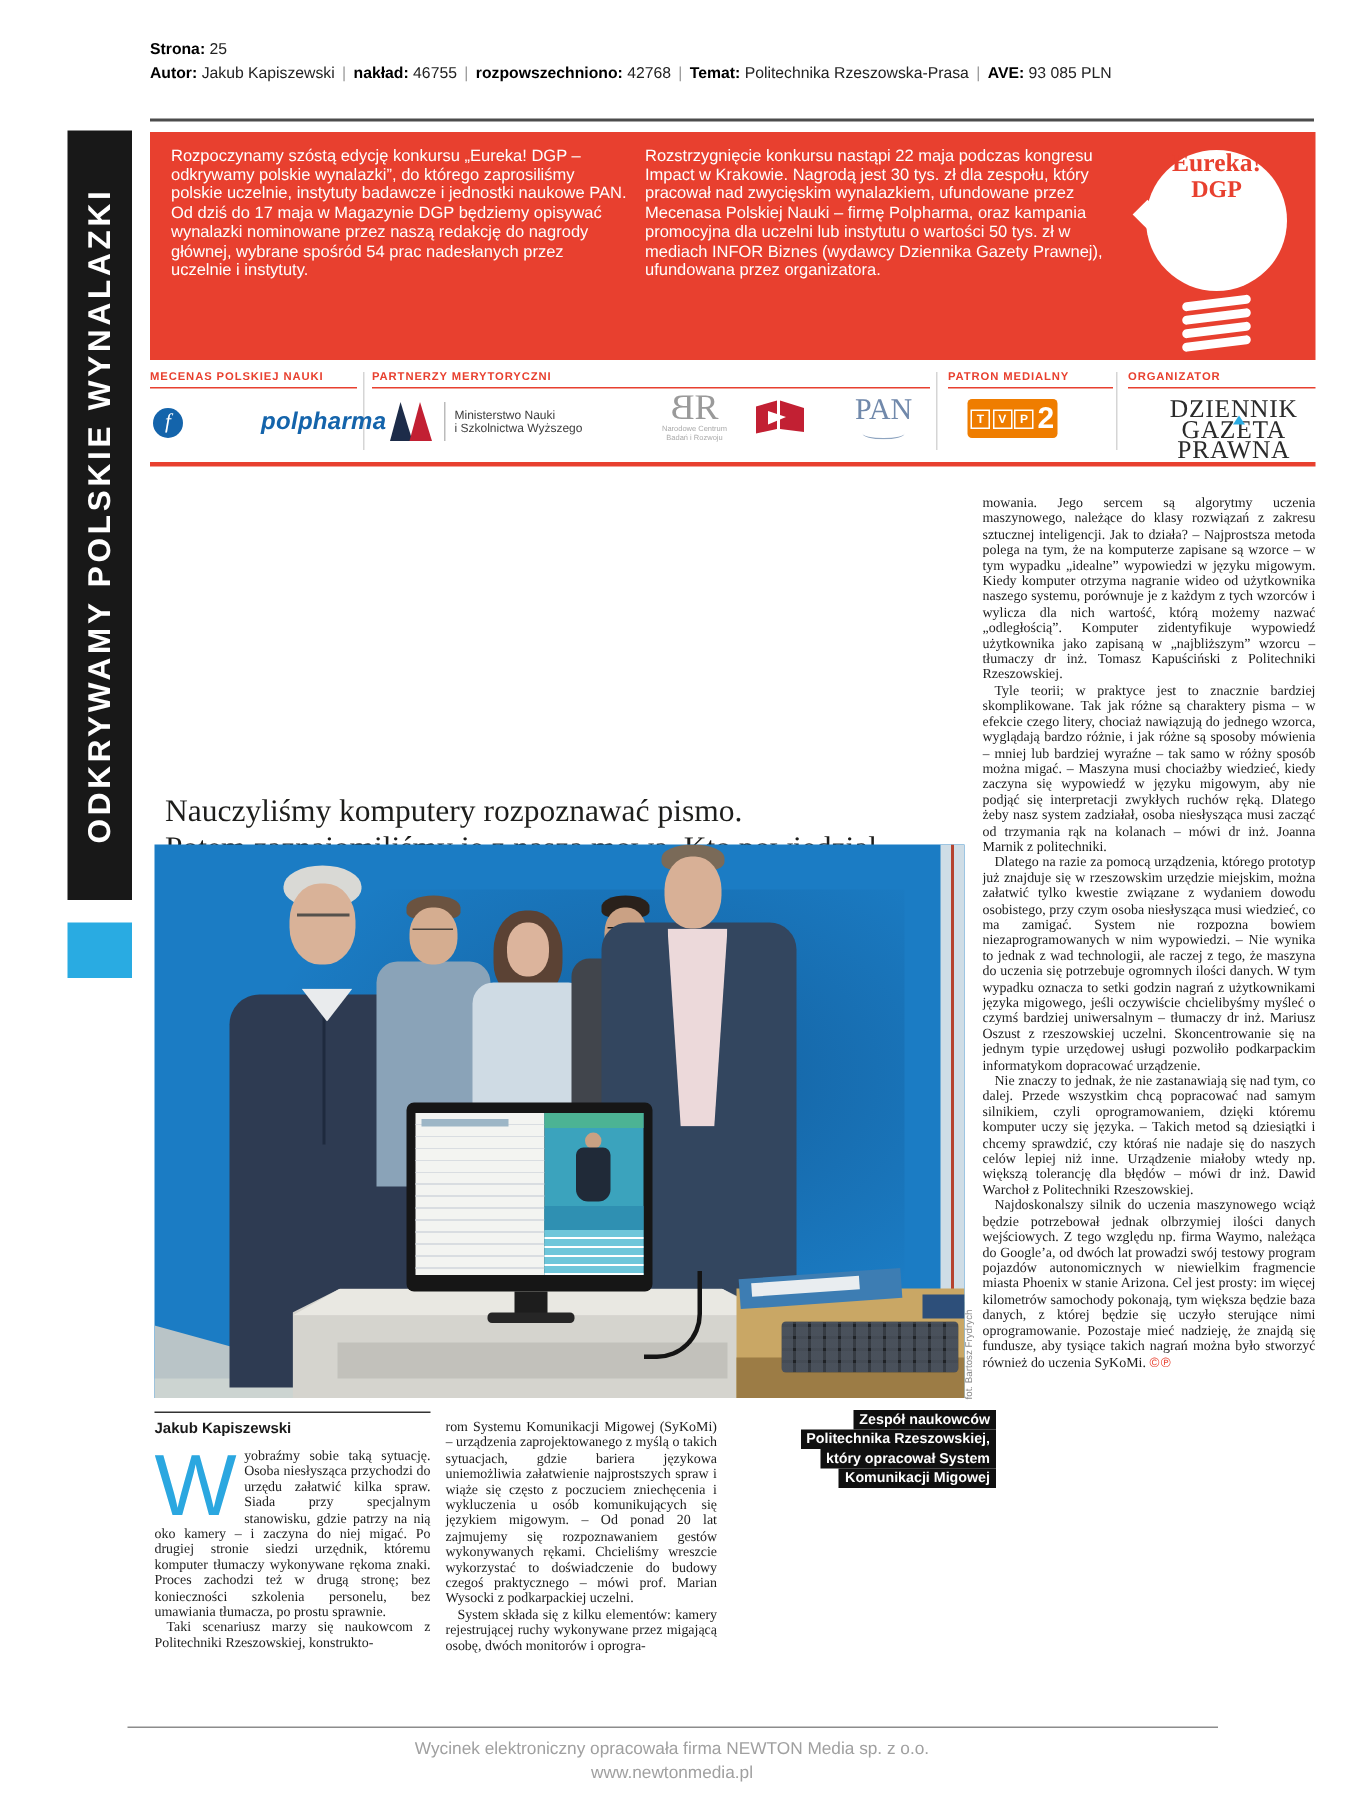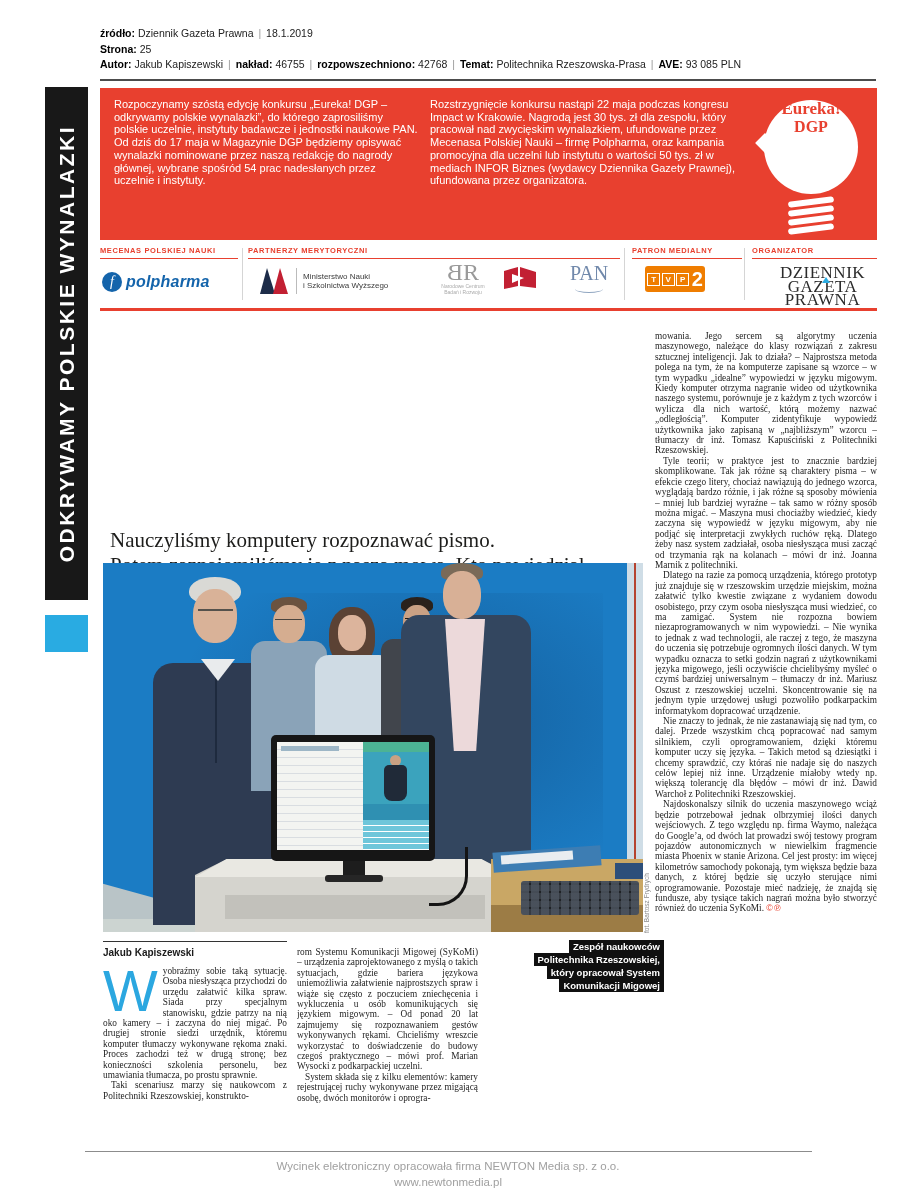--- a/index.html
+++ b/index.html
@@ -42,21 +42,21 @@
   .lab2{left:148px;width:372px;}
   .lab3{left:532px;width:110px;}
   .lab4{left:652px;width:125px;}
   .sp-div{position:absolute;top:2px;width:1px;height:52px;background:#d5d5d5;}
   .div1{left:142px;} .div2{left:524px;} .div3{left:644px;}
 
   .polpharma{position:absolute;left:2px;top:26px;display:flex;align-items:center;gap:4px;}
   .pp-icon{width:20px;height:20px;border-radius:50%;background:#1464ab;color:#fff;
            font-style:italic;font-size:14px;display:flex;align-items:center;justify-content:center;
            font-family:"Liberation Serif",serif;}
-  .pp-text{color:#1464ab;font-weight:bold;font-style:italic;font-size:16px;letter-spacing:.2px;}
+  .pp-text{color:#1464ab;font-weight:bold;font-style:italic;font-size:16px;letter-spacing:.2px;margin-left:48px;}
 
   .mnisw{position:absolute;left:160px;top:22px;display:flex;align-items:center;gap:6px;}
   .mnisw-divider{width:1px;height:26px;background:#bbb;}
   .mnisw-text{font-size:8px;line-height:9.5px;color:#3c3c3c;}
 
   .ncbr{position:absolute;left:328px;top:14px;width:70px;text-align:center;color:#9a9a9a;
         font-family:"Liberation Serif",serif;}
   .ncbr-letters{font-size:24px;line-height:24px;}
   .ncbr-b{display:inline-block;transform:scaleX(-1);}
   .ncbr-cap{font-size:5px;line-height:5.5px;color:#aaa;font-family:"Liberation Sans",sans-serif;}
@@ -184,26 +184,20 @@
   .footer{left:98px;top:1158px;width:700px;text-align:center;color:#a0a0a0;
           font-size:11.5px;line-height:16px;}
 </style>
 </head>
 <body>
 
 <div class="page">
 
   <header class="abs meta">
     <div class="meta-line">
-      <span class="b">źródło:</span>
-      <span>Dziennik Gazeta Prawna</span>
-      <span class="pipe">|</span>
-      <span>18.1.2019</span>
-    </div>
-    <div class="meta-line">
       <span class="b">Strona:</span>
       <span>25</span>
     </div>
     <div class="meta-line">
       <span class="b">Autor:</span>
       <span>Jakub Kapiszewski</span>
       <span class="pipe">|</span>
       <span class="b">nakład:</span>
       <span>46755</span>
       <span class="pipe">|</span>

